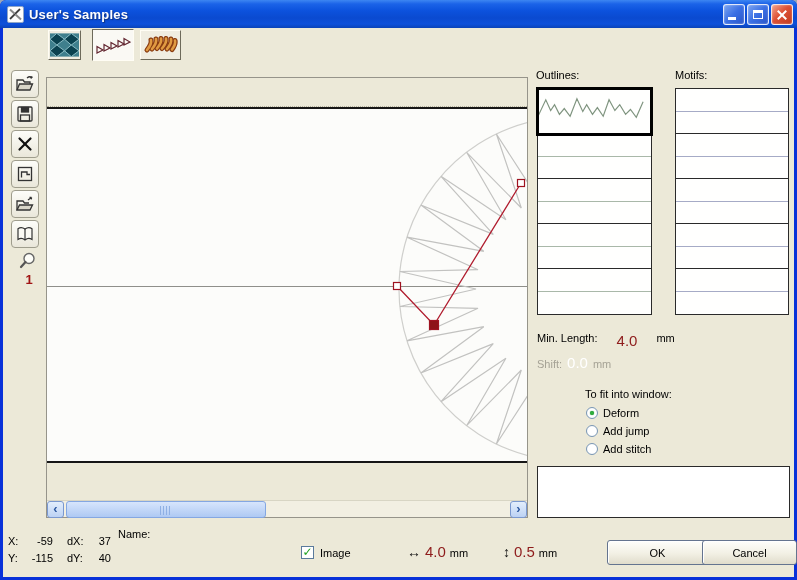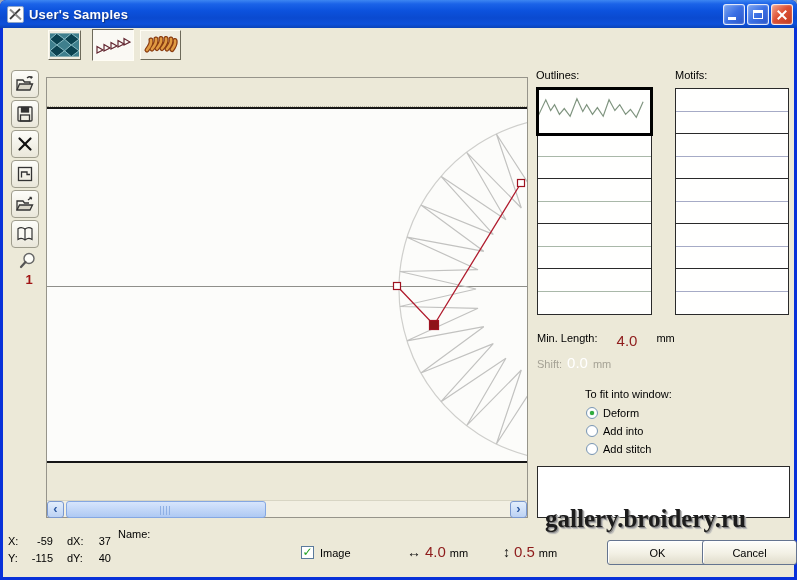--- a/index.html
+++ b/index.html
@@ -278,29 +278,28 @@
     <span class="label gray">mm</span>
   </div>
 
   <span class="abs label" style="left:585px;top:388px;">To fit into window:</span>
   <div class="fit-row" style="left:586px;top:407px;">
     <span class="radio radio-dot on"></span>
     <span class="label">Deform</span>
   </div>
   <div class="fit-row" style="left:586px;top:425px;">
     <span class="radio radio-dot"></span>
-    <span class="label">Add into</span>
+    <span class="label">Add jump</span>
   </div>
   <div class="fit-row" style="left:586px;top:443px;">
     <span class="radio radio-dot"></span>
     <span class="label">Add stitch</span>
   </div>
 
   <div class="preview-box"></div>
-  <div class="watermark">gallery.broidery.ru</div>
 
   <div class="coords">
     <div class="row">
       <span class="l1">X:</span>
       <span class="v1">-59</span>
       <span class="l2">dX:</span>
       <span class="v2">37</span>
     </div>
     <div class="row">
       <span class="l1">Y:</span>

